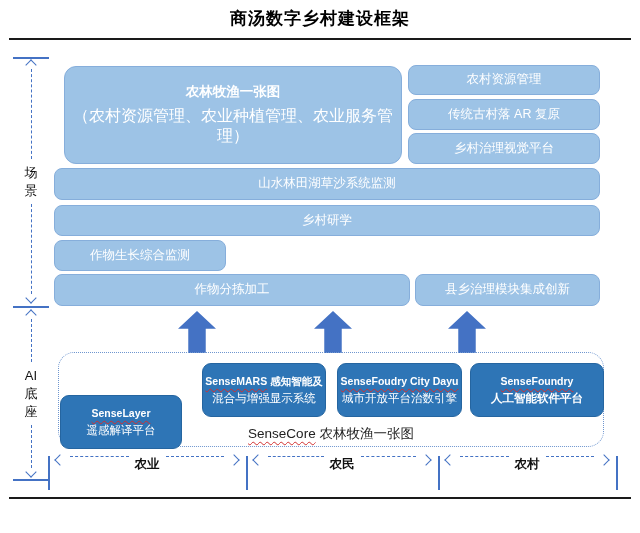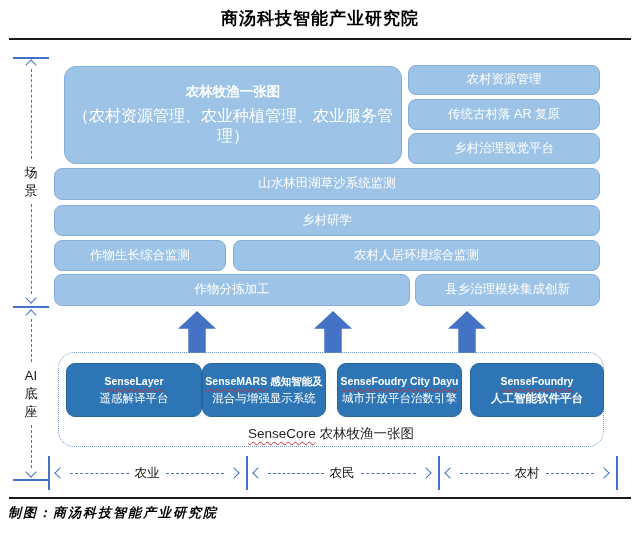--- a/index.html
+++ b/index.html
@@ -46,31 +46,31 @@
   .dbox .en{font-size:10.5px;font-weight:bold;line-height:1;}
   .dbox .zh{font-size:11.5px;line-height:1;}
   .dbox .zh-bold{font-weight:bold;}
   .sq{text-decoration:underline;text-decoration-style:wavy;text-decoration-color:#d03030;
       text-decoration-thickness:1px;text-underline-offset:3px;}
   .core-line{position:absolute;top:425px;left:58px;width:546px;text-align:center;
              font-size:13.5px;color:#222;}
 
   
   .bbar{position:absolute;top:456px;width:2px;height:34px;background:#4472C4;}
-  .bseg{position:absolute;top:456px;height:34px;display:flex;align-items:center;
-        gap:6px;padding:0 6px;box-sizing:border-box;}
+  .bseg{position:absolute;top:456px;height:34px;display:flex;align-items:flex-start;
+        gap:6px;padding:0 6px;box-sizing:border-box;font-weight:bold;}
   .hdash{height:0;border-top:1.5px dashed #4472C4;flex:1;}
   .bseg .lbl{font-size:12.5px;color:#111;white-space:nowrap;}
 </style>
 </head>
 <body>
 
 <div class="page">
 
-  <div class="title">商汤科技智能产业研究院</div>
+  <div class="title">商汤数字乡村建设框架</div>
   <div class="hrule rule-top"></div>
 
   <div class="vcap" style="top:57px;"></div>
   <div class="vflow" style="top:61px;height:241px;">
     <div class="chev chev-up"></div>
     <div class="vdash"></div>
     <div class="vlabel">
       <div>场</div>
       <div>景</div>
     </div>
@@ -110,38 +110,35 @@
   <div class="lbox" style="left:54px;top:168px;width:544px;height:30px;">
     <span>山水林田湖草沙系统监测</span>
   </div>
   <div class="lbox" style="left:54px;top:205px;width:544px;height:29px;">
     <span>乡村研学</span>
   </div>
 
   <div class="lbox" style="left:54px;top:240px;width:170px;height:29px;">
     <span>作物生长综合监测</span>
   </div>
-  <div class="lbox" style="left:233px;top:240px;width:365px;height:29px;">
-    <span>农村人居环境综合监测</span>
-  </div>
 
   <div class="lbox" style="left:54px;top:274px;width:354px;height:30px;">
     <span>作物分拣加工</span>
   </div>
   <div class="lbox" style="left:415px;top:274px;width:183px;height:30px;">
     <span>县乡治理模块集成创新</span>
   </div>
 
   <div class="barrow" style="left:178px;"></div>
   <div class="barrow" style="left:314px;"></div>
   <div class="barrow" style="left:448px;"></div>
 
   <div class="ai-container"></div>
 
-  <div class="dbox" style="left:66px;width:136px;">
+  <div class="dbox" style="left:60px;width:122px;margin-top:32px;">
     <div class="en"><span class="sq">SenseLayer</span><span></span></div>
     <div class="zh">遥感解译平台</div>
   </div>
   <div class="dbox" style="left:202px;width:124px;">
     <div class="en"><span class="sq">SenseMARS</span><span> 感知智能及</span></div>
     <div class="zh">混合与增强显示系统</div>
   </div>
   <div class="dbox" style="left:337px;width:125px;">
     <div class="en"><span class="sq">SenseFoudry City Dayu</span><span></span></div>
     <div class="zh">城市开放平台治数引擎</div>
@@ -174,15 +171,14 @@
   </div>
   <div class="bseg" style="left:440px;width:174px;">
     <div class="chev chev-left"></div>
     <div class="hdash"></div>
     <div class="lbl">农村</div>
     <div class="hdash"></div>
     <div class="chev chev-right"></div>
   </div>
 
   <div class="hrule rule-bottom"></div>
-  <div class="caption">制图：商汤科技智能产业研究院</div>
 
 </div>
 
 </body></html>

